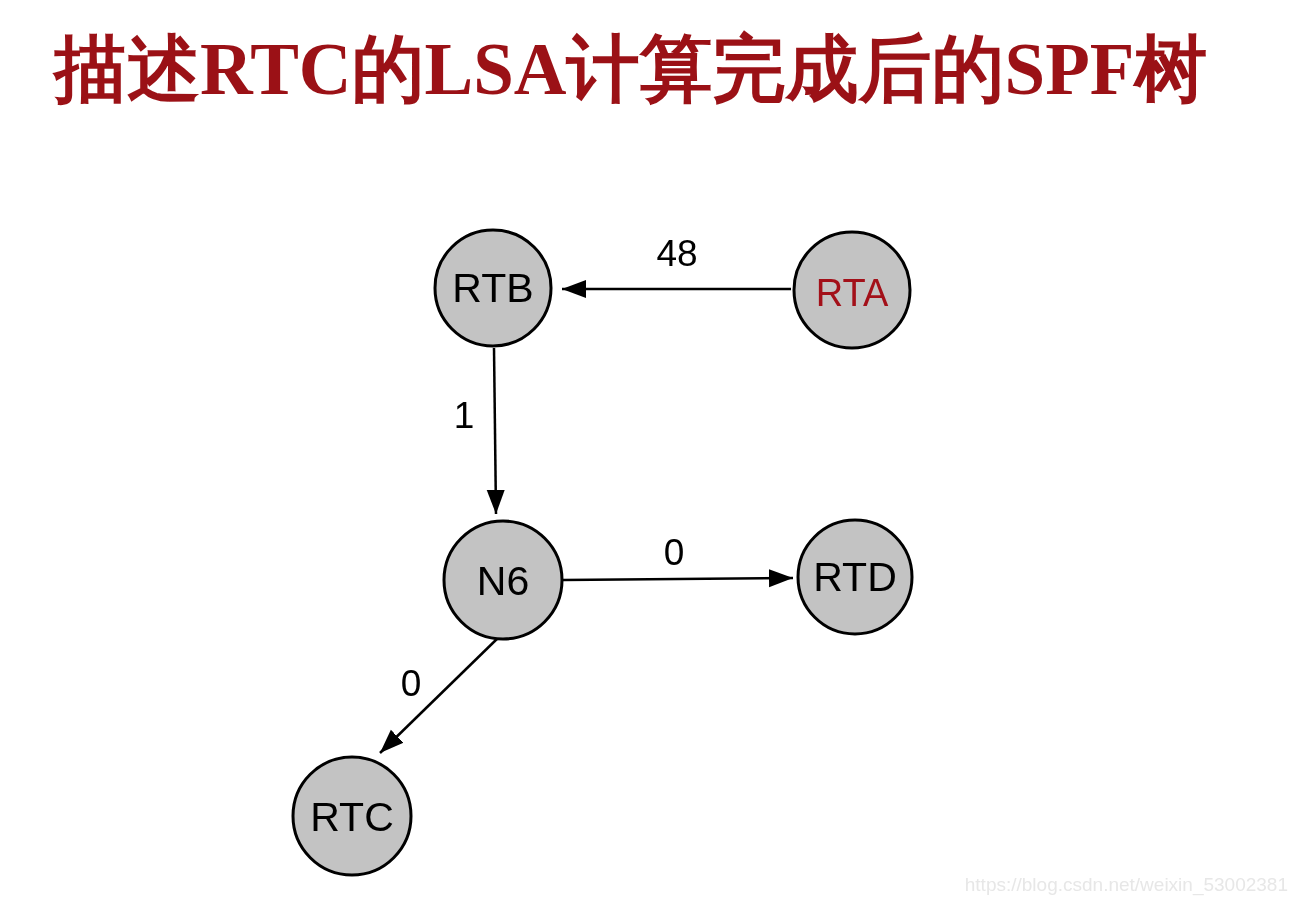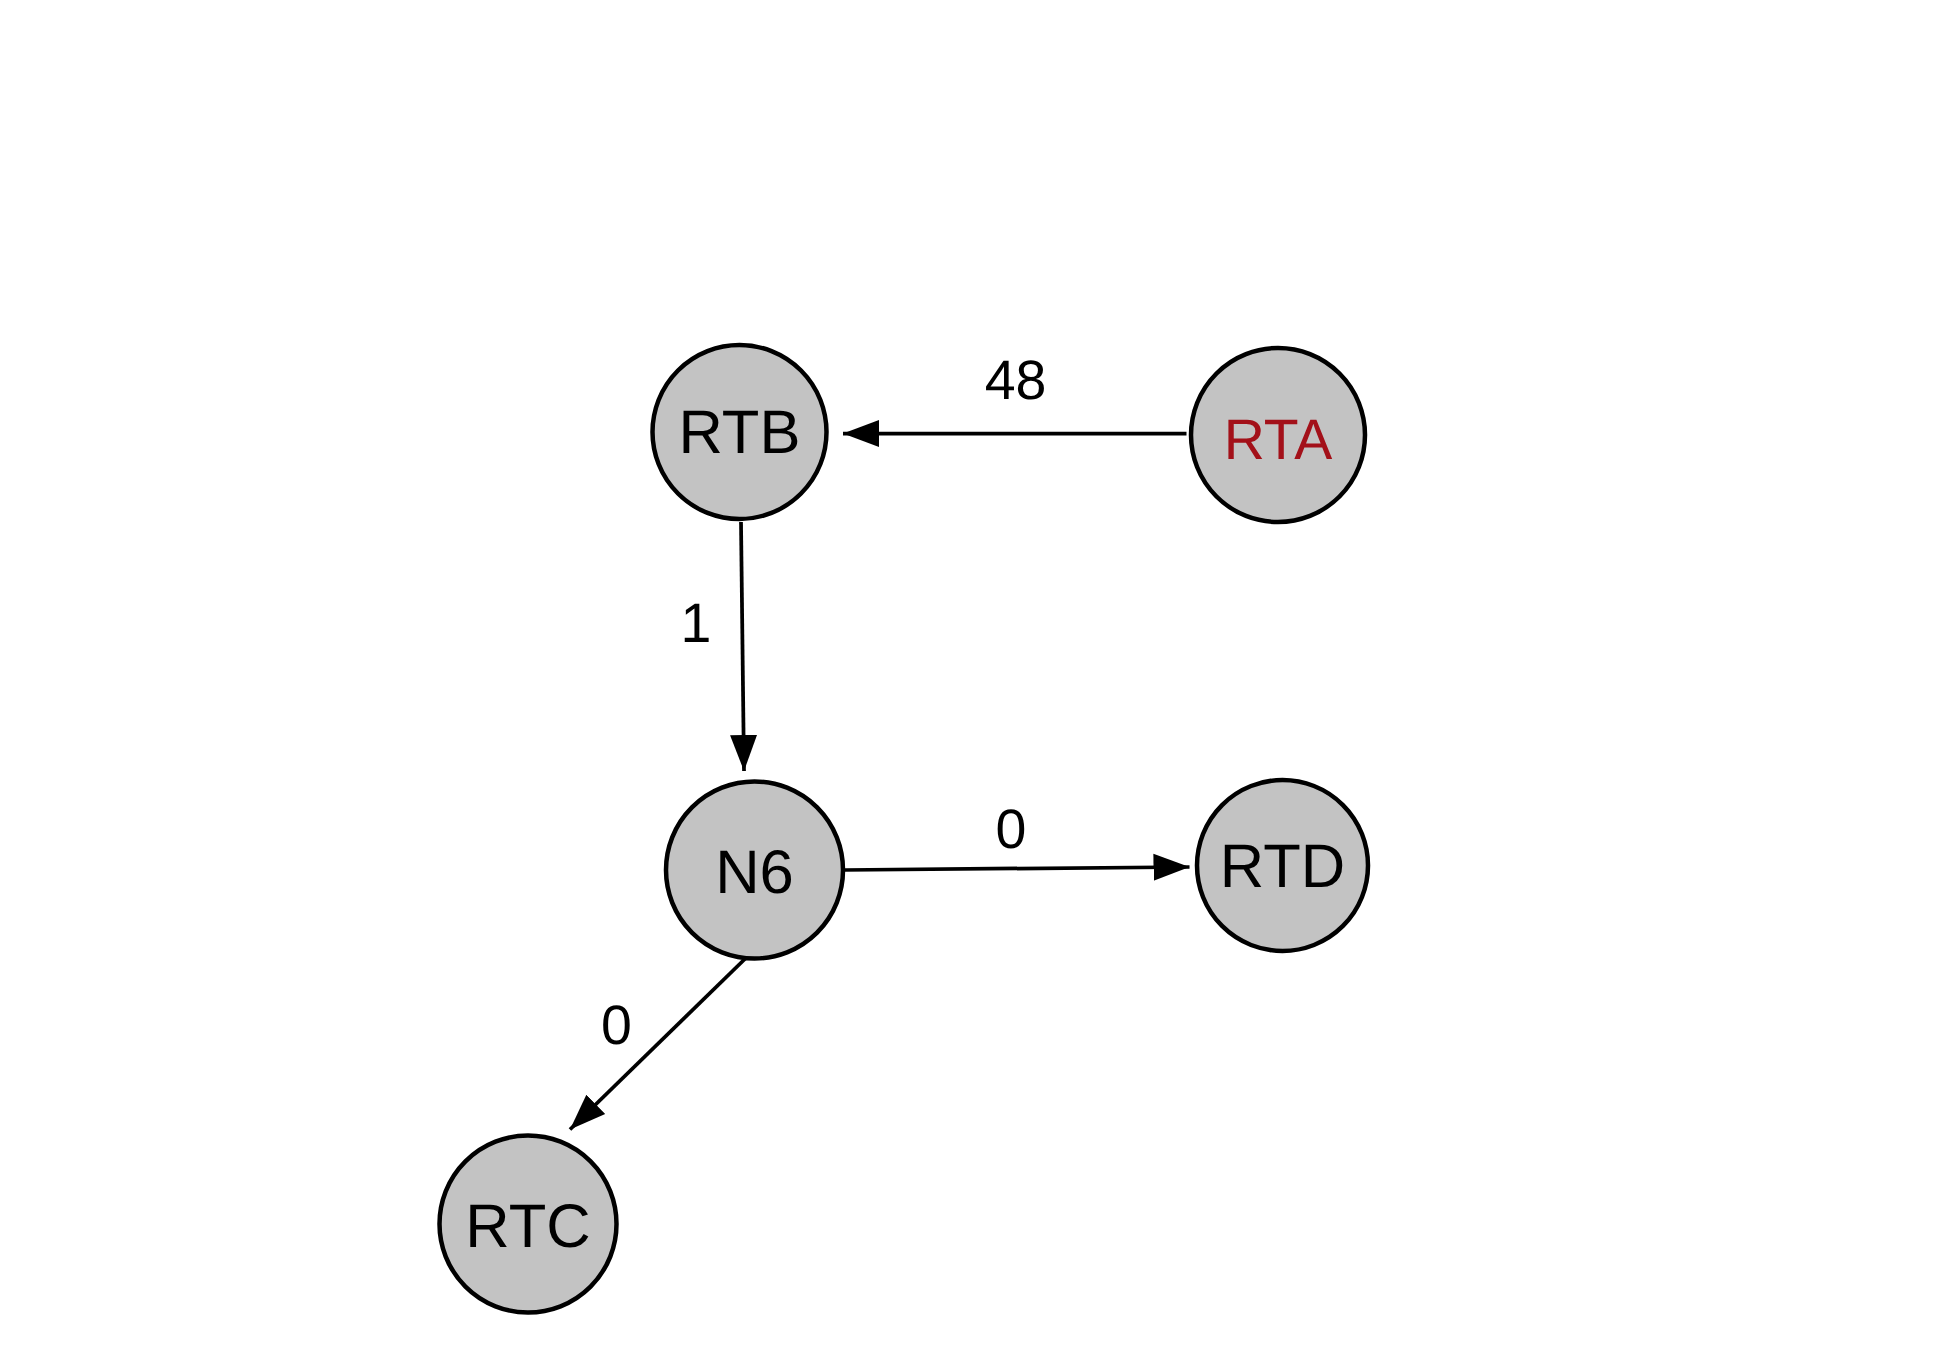--- a/index.html
+++ b/index.html
@@ -71,20 +71,21 @@
     font-size: 19px;
     color: #E7E7E7;
     white-space: nowrap;
   }
 </style>
 </head>
 <body>
 
 <div class="page">
 
+  <div class="slide-title">描述RTC的LSA计算完成后的SPF树</div>
 
   <svg class="diagram-svg" viewBox="0 0 1296 906" xmlns="http://www.w3.org/2000/svg">
 
     <defs>
       <marker id="arrowhead" markerUnits="userSpaceOnUse" markerWidth="26" markerHeight="20" refX="24" refY="10" orient="auto">
         <path d="M0,1 L24,10 L0,19 z" fill="#000000"></path>
       </marker>
     </defs>
 
     <g>
@@ -126,14 +127,15 @@
       <circle class="node-circle" cx="855" cy="577" r="57"></circle>
       <text class="node-label" x="855" y="591">RTD</text>
     </g>
 
     <g>
       <circle class="node-circle" cx="352" cy="816" r="59"></circle>
       <text class="node-label" x="352" y="831">RTC</text>
     </g>
   </svg>
 
+  <div class="watermark">https://blog.csdn.net/weixin_53002381</div>
 
 </div>
 
 </body></html>

